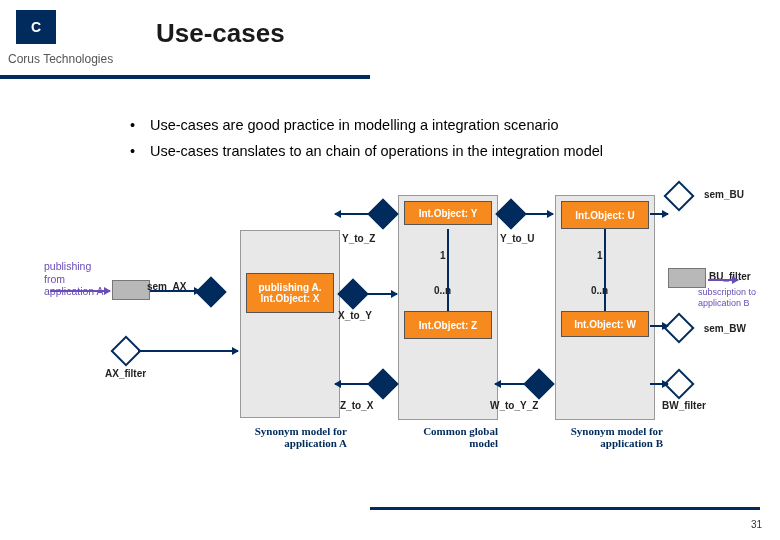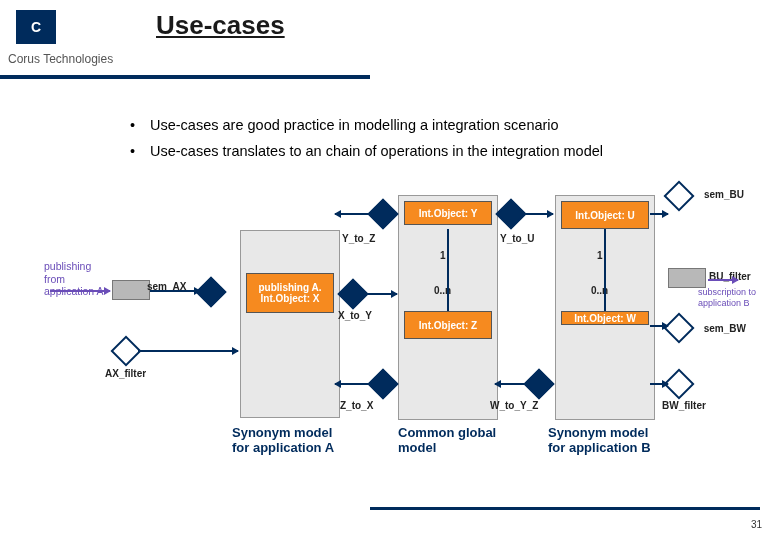--- a/index.html
+++ b/index.html
@@ -35,22 +35,21 @@
     position: absolute;
     top: 52px;
     left: 8px;
     font-size: 12px;
     color: #555;
   }
   .title {
     font-size: 26px;
     font-weight: bold;
     color: #1a1a1a;
-    margin-top: 0;
-    text-decoration: underline;
+    margin-top: 8px;
   }
   .hr {
     position: absolute;
     top: 75px;
     left: 0;
     width: 370px;
     height: 4px;
     background: #002b5c;
   }
   .bullets {
@@ -132,24 +131,25 @@
     border-left: none;
     border-right: 7px solid #002b5c;
   }
   .varrow {
     position: absolute;
     width: 2px;
     background: #002b5c;
   }
   .collabel {
     position: absolute;
-    font-size: 13px;
-    font-weight: bold;
-    text-align: left;
+    font-size: 11px;
+    font-weight: bold;
+    text-align: right;
     color: #002b5c;
+    font-family: Liberation Serif, serif;
   }
   .greybox {
     position: absolute;
     background: #b8b8b8;
     border: 1px solid #777;
   }
   .footer-line {
     position: absolute;
     bottom: 30px;
     left: 370px;
@@ -235,21 +235,21 @@
   <div class="arrow left" style="left:285px; top:188px; width:60px;"></div>
 
   <div class="diamond filled" style="left:450px; top:8px;"></div>
   <div class="lbl dark small" style="left:450px; top:38px; width:50px;">Y_to_U</div>
   <div class="arrow" style="left:473px; top:18px; width:30px;"></div>
 
   <div class="obox" style="left:511px; top:6px; width:88px; height:28px;">
       <span>Int.Object: U</span>
     </div>
 
-  <div class="obox" style="left:511px; top:116px; width:88px; height:14px;">
+  <div class="obox" style="left:511px; top:116px; width:88px; height:26px;">
       <span>Int.Object: W</span>
     </div>
   <div class="lbl dark small" style="left:547px; top:55px;">1</div>
   <div class="lbl dark small" style="left:541px; top:90px;">0..n</div>
   <div class="varrow" style="left:554px; top:34px; height:82px;"></div>
 
   <div class="diamond filled" style="left:478px; top:178px;"></div>
   <div class="lbl dark small" style="left:440px; top:205px; width:70px;">W_to_Y_Z</div>
   <div class="arrow left" style="left:445px; top:188px; width:55px;"></div>
 

